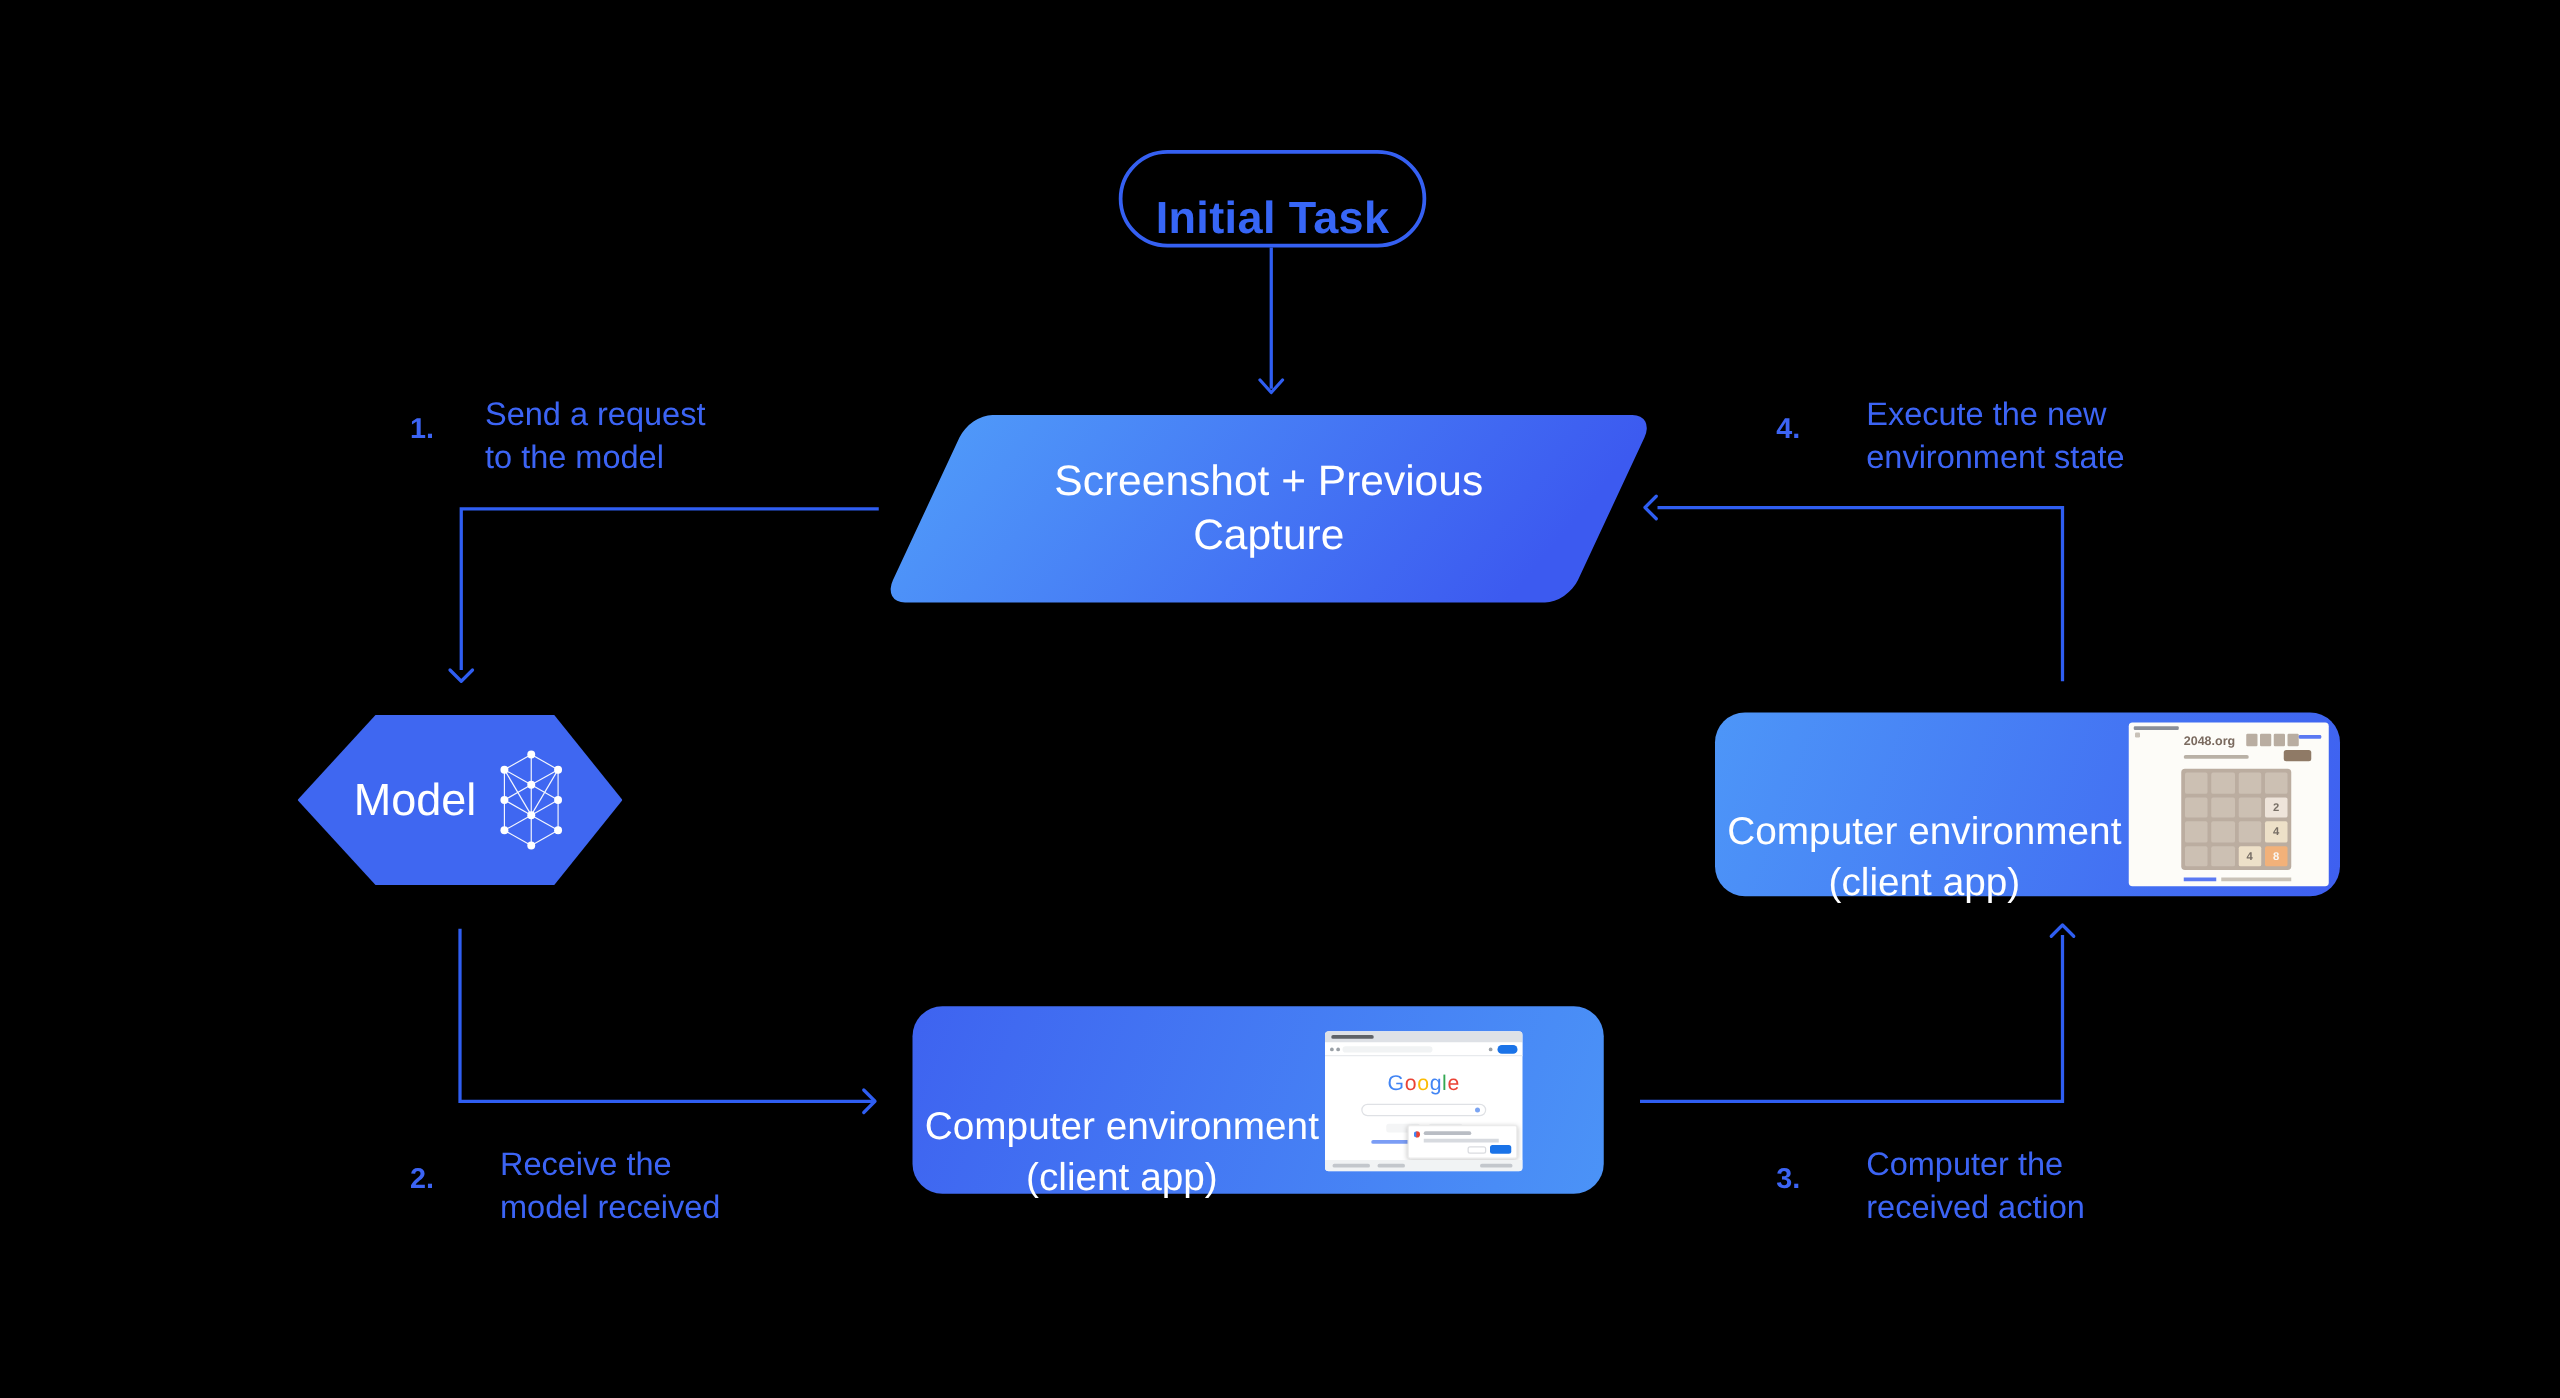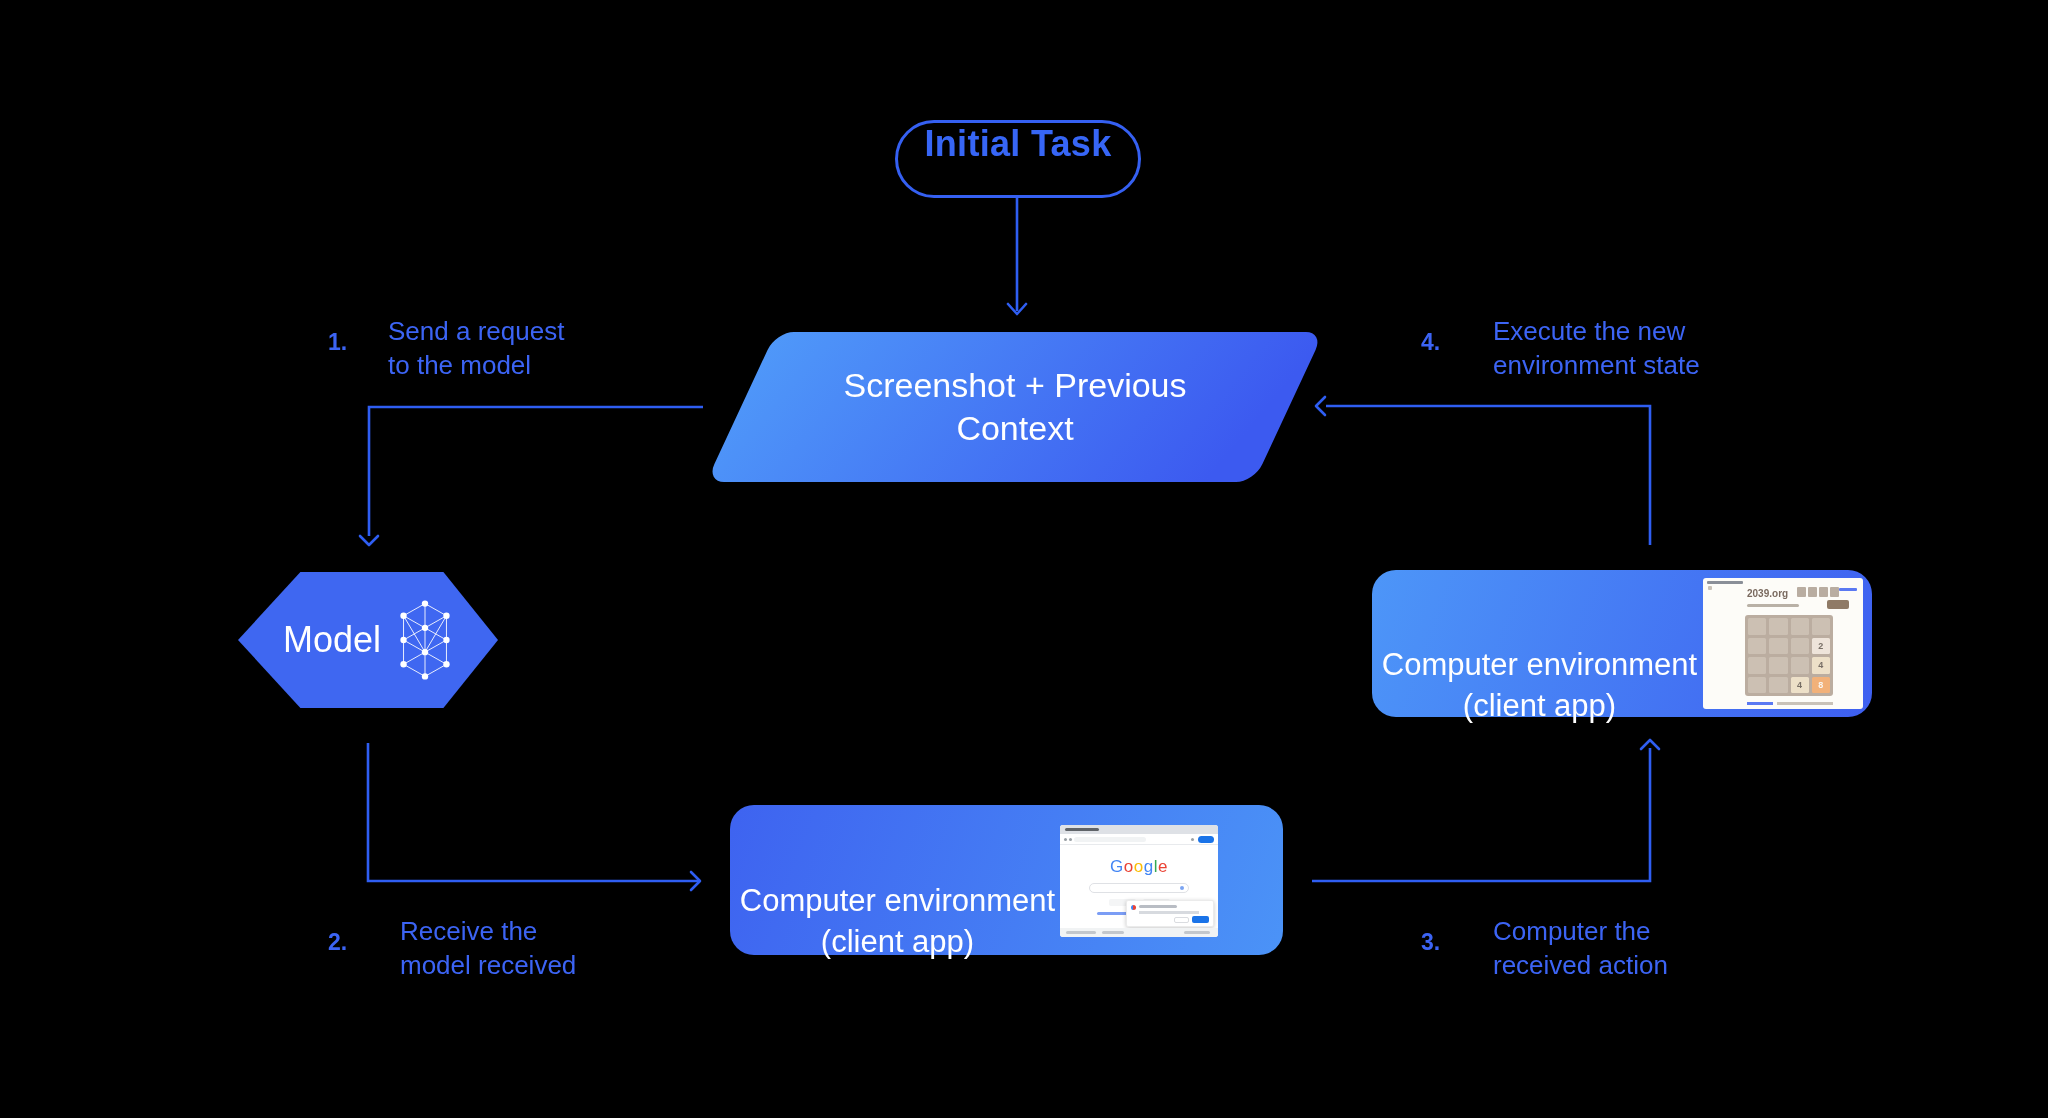--- a/index.html
+++ b/index.html
@@ -12,21 +12,21 @@
 
   
   #connectors { position: absolute; left: 0; top: 0; width: 2048px; height: 1118px; }
   #connectors polyline { fill: none; stroke: #2f5ef2; stroke-width: 2.6px; }
   #connectors .head { stroke-linecap: round; stroke-linejoin: round; }
 
   
   .pill {
     position: absolute; left: 895px; top: 120px; width: 246px; height: 78px;
     border: 3px solid #3560f2; border-radius: 40px;
-    display: flex; align-items: flex-start; justify-content: center;
+    display: flex; align-items: flex-end; justify-content: center;
     color: #3766f6; font-size: 36px; font-weight: 600; letter-spacing: .3px;
   }
 
   
   .para-bg {
     position: absolute; left: 706px; top: 332px; width: 548px; height: 150px;
     border-radius: 18px;
     background: linear-gradient(110deg, #4f98f9 0%, #3c5af0 92%);
     transform: skewX(-25deg); transform-origin: 0 100%;
   }
@@ -165,21 +165,21 @@
     <polyline class="head" points="1325,397 1316,406 1325,415"></polyline>
   </svg>
 
   <div class="pill">
     <span>Initial Task</span>
   </div>
 
   <div class="para-bg"></div>
   <div class="para-text">
     <span>Screenshot + Previous</span>
-    <span>Context</span>
+    <span>Capture</span>
   </div>
 
   <div class="hexagon">
     <span class="model-label">Model</span>
     <svg class="nn-icon" width="56" height="86" viewBox="0 0 60 90">
       <g stroke="#ffffff" stroke-width="1" opacity="0.95">
         <line x1="30" y1="6" x2="7" y2="19"></line>
           <line x1="30" y1="6" x2="53" y2="19"></line>
           <line x1="30" y1="6" x2="30" y2="32"></line>
         <line x1="7" y1="19" x2="7" y2="45"></line>
@@ -219,21 +219,21 @@
   <div class="env-box" id="env-right">
     <div class="env-text">
       <span>Computer environment</span>
       <span>(client app)</span>
     </div>
     <div class="shot-2048">
       <div class="z-tab"></div>
       <div class="z-ico"></div>
       <div class="z-game">
         <div class="z-head">
-          <span class="z-title">2039.org</span>
+          <span class="z-title">2048.org</span>
           <div class="z-scores">
               <div class="sc"></div>
               <div class="sc"></div>
               <div class="sc"></div>
               <div class="sc"></div>
             </div>
           <div class="z-bluelink"></div>
         </div>
         <div class="z-sub">
           <span class="bar"></span>

